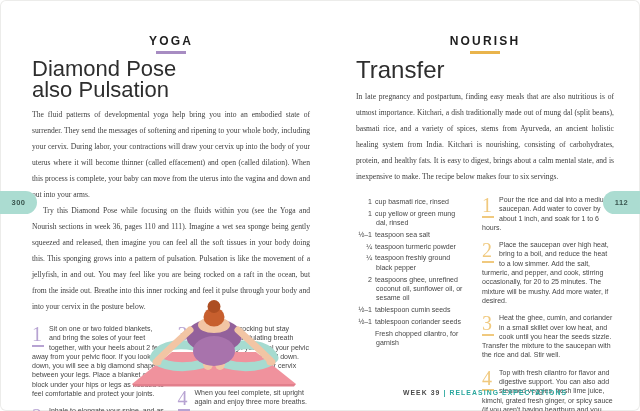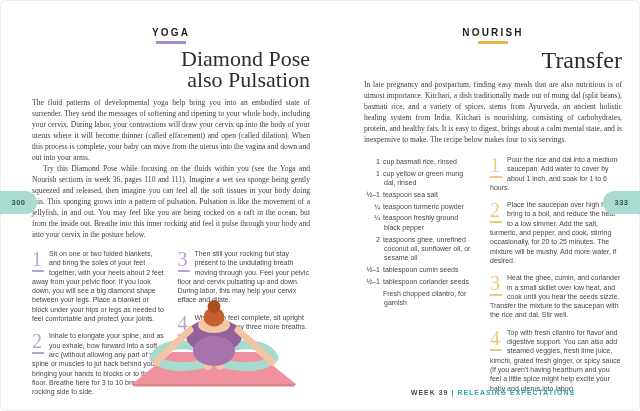--- a/index.html
+++ b/index.html
@@ -5,39 +5,39 @@
   html,body{margin:0;padding:0;}
   body{
     width:640px;height:411px;position:relative;overflow:hidden;
     background:#ffffff;border-radius:6px;
     box-shadow: inset 0 0 0 1px #ececea;
     font-family:"Liberation Sans",sans-serif;
     -webkit-font-smoothing:antialiased;
   }
   .page{position:absolute;top:0;height:411px;}
   .page-left{left:32px;width:278px;}
-  .page-right{left:364px;width:258px;}
+  .page-right{left:356px;width:258px;}
 
   .section-label{
-    text-align:center;font-size:10px;font-weight:bold;letter-spacing:2.2px;
-    color:#1e1e1e;margin-top:27px;
+    text-align:center;font-size:12px;font-weight:bold;letter-spacing:2.2px;
+    color:#1e1e1e;margin-top:34px;
   }
   .section-rule{width:30px;height:3px;margin:3px auto 4px;}
   .rule-purple{background:var(--accent_purple);}
   .rule-gold{background:var(--accent_gold);}
 
   .page-title{
-    text-align:right;font-family:Liberation Serif, serif;
+    text-align:left;font-family:Liberation Sans, sans-serif;
     font-size:22px;line-height:21px;color:var(--heading_text);font-weight:normal;
   }
   .page-title.single{font-size:24px;line-height:24px;}
 
   .intro{
     margin:7px 0 0 0;font-family:"Liberation Serif",serif;
-    font-size:7.6px;line-height:11px;text-align:justify;color:var(--body_text);
+    font-size:7.6px;line-height:16px;text-align:justify;color:var(--body_text);
   }
   .intro.indent{text-indent:11px;margin-top:0;}
 
   .steps-columns{display:flex;gap:13px;margin-top:9px;}
   .steps-col{flex:1;min-width:0;}
 
   .step{margin-bottom:8px;font-size:7px;line-height:9.3px;color:#474747;}
   .step::after{content:"";display:block;clear:both;}
   .step-num{
     float:left;font-family:"Liberation Serif",serif;font-size:20px;line-height:17px;
@@ -185,13 +185,13 @@
         </div>
       </div>
   </div>
 
   <div class="footer">
     <span class="footer-week">WEEK 39</span><span class="footer-sep">|</span><span class="footer-chapter">RELEASING EXPECTATIONS</span>
   </div>
 </div>
 
 <div class="pill pill-left">300</div>
-<div class="pill pill-right">333</div>
+<div class="pill pill-right">112</div>
 
 </body></html>

